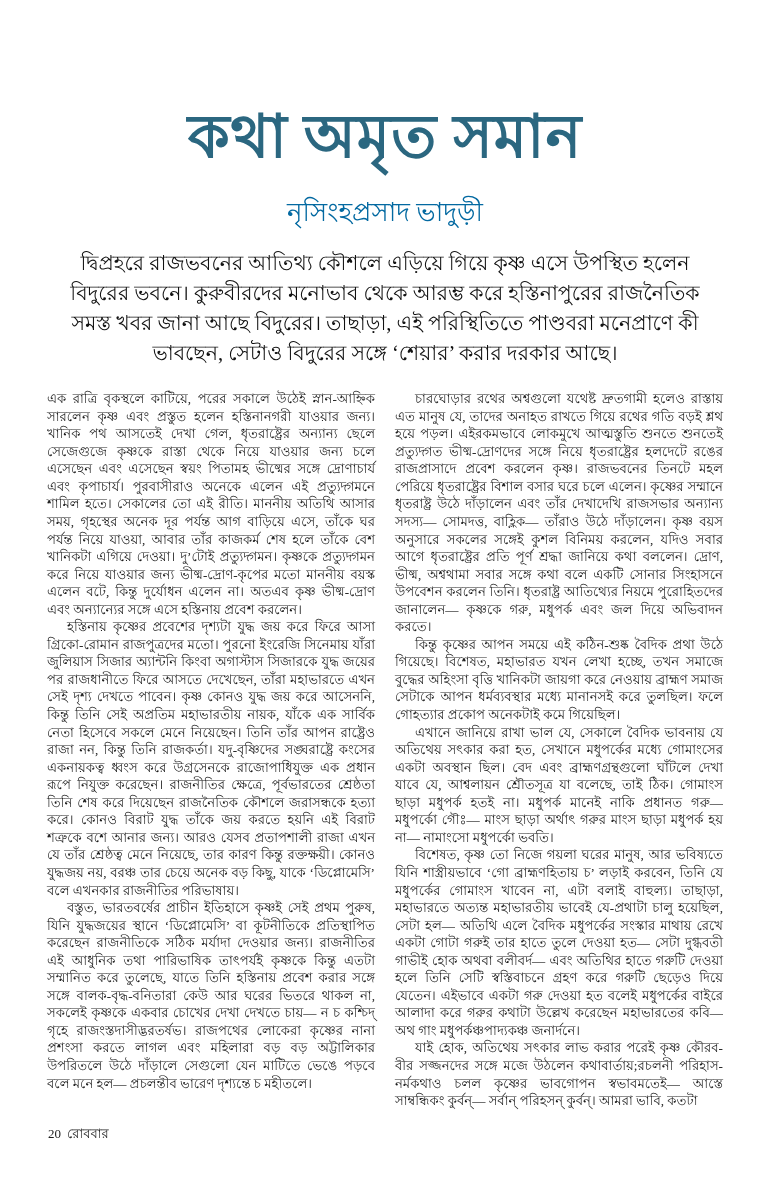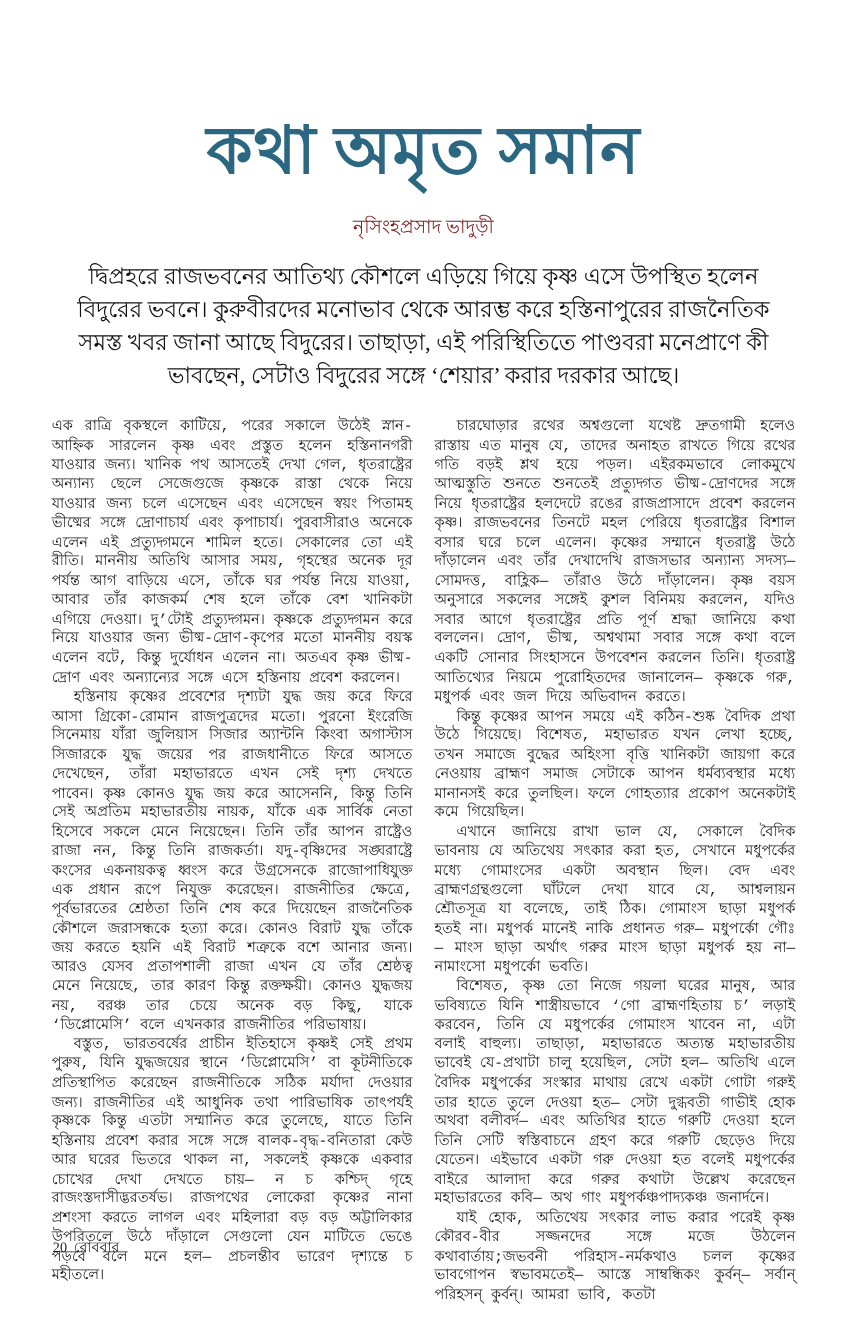--- a/index.html
+++ b/index.html
@@ -25,38 +25,37 @@
   .title {
     font-size: 60px;
     line-height: 1.25;
     font-weight: 600;
     color: #2b6780;
     margin: 0;
     letter-spacing: 1px;
   }
   .author {
     margin-top: 22px;
-    font-size: 17px;
+    font-size: 26px;
     line-height: 1.2;
-    color: #7f1d1d;
+    color: #0369a1;
   }
   .lead {
     width: 660px;
     margin: 20px auto 12px auto;
     font-size: 20.5px;
     line-height: 30px;
     text-align: center;
     color: #111111;
   }
   .columns {
     display: flex;
     gap: 20px;
     padding: 0 47px;
     margin-top: 22px;
-    font-family: Liberation Mono, monospace;
   }
   .col {
     flex: 1 1 0;
     font-size: 13.2px;
     line-height: 17.55px;
     text-align: justify;
     color: #1c1c1c;
   }
   .col p {
     margin: 0;
@@ -91,21 +90,21 @@
     <div class="col">
       <p>এক রাত্রি বৃকস্থলে কাটিয়ে, পরের সকালে উঠেই স্নান-আহ্নিক সারলেন কৃষ্ণ এবং প্রস্তুত হলেন হস্তিনানগরী যাওয়ার জন্য। খানিক পথ আসতেই দেখা গেল, ধৃতরাষ্ট্রের অন্যান্য ছেলে সেজেগুজে কৃষ্ণকে রাস্তা থেকে নিয়ে যাওয়ার জন্য চলে এসেছেন এবং এসেছেন স্বয়ং পিতামহ ভীষ্মের সঙ্গে দ্রোণাচার্য এবং কৃপাচার্য। পুরবাসীরাও অনেকে এলেন এই প্রত্যুদ্গমনে শামিল হতে। সেকালের তো এই রীতি। মাননীয় অতিথি আসার সময়, গৃহস্থের অনেক দূর পর্যন্ত আগ বাড়িয়ে এসে, তাঁকে ঘর পর্যন্ত নিয়ে যাওয়া, আবার তাঁর কাজকর্ম শেষ হলে তাঁকে বেশ খানিকটা এগিয়ে দেওয়া। দু’টোই প্রত্যুদ্গমন। কৃষ্ণকে প্রত্যুদ্গমন করে নিয়ে যাওয়ার জন্য ভীষ্ম-দ্রোণ-কৃপের মতো মাননীয় বয়স্ক এলেন বটে, কিন্তু দুর্যোধন এলেন না। অতএব কৃষ্ণ ভীষ্ম-দ্রোণ এবং অন্যান্যের সঙ্গে এসে হস্তিনায় প্রবেশ করলেন।</p>
       <p class="indent">হস্তিনায় কৃষ্ণের প্রবেশের দৃশ্যটা যুদ্ধ জয় করে ফিরে আসা গ্রিকো-রোমান রাজপুত্রদের মতো। পুরনো ইংরেজি সিনেমায় যাঁরা জুলিয়াস সিজার অ্যান্টনি কিংবা অগাস্টাস সিজারকে যুদ্ধ জয়ের পর রাজধানীতে ফিরে আসতে দেখেছেন, তাঁরা মহাভারতে এখন সেই দৃশ্য দেখতে পাবেন। কৃষ্ণ কোনও যুদ্ধ জয় করে আসেননি, কিন্তু তিনি সেই অপ্রতিম মহাভারতীয় নায়ক, যাঁকে এক সার্বিক নেতা হিসেবে সকলে মেনে নিয়েছেন। তিনি তাঁর আপন রাষ্ট্রেও রাজা নন, কিন্তু তিনি রাজকর্তা। যদু-বৃষ্ণিদের সঙ্ঘরাষ্ট্রে কংসের একনায়কত্ব ধ্বংস করে উগ্রসেনকে রাজোপাধিযুক্ত এক প্রধান রূপে নিযুক্ত করেছেন। রাজনীতির ক্ষেত্রে, পূর্বভারতের শ্রেষ্ঠতা তিনি শেষ করে দিয়েছেন রাজনৈতিক কৌশলে জরাসন্ধকে হত্যা করে। কোনও বিরাট যুদ্ধ তাঁকে জয় করতে হয়নি এই বিরাট শত্রুকে বশে আনার জন্য। আরও যেসব প্রতাপশালী রাজা এখন যে তাঁর শ্রেষ্ঠত্ব মেনে নিয়েছে, তার কারণ কিন্তু রক্তক্ষয়ী। কোনও যুদ্ধজয় নয়, বরঞ্চ তার চেয়ে অনেক বড় কিছু, যাকে ‘ডিপ্লোমেসি’ বলে এখনকার রাজনীতির পরিভাষায়।</p>
       <p class="indent">বস্তুত, ভারতবর্ষের প্রাচীন ইতিহাসে কৃষ্ণই সেই প্রথম পুরুষ, যিনি যুদ্ধজয়ের স্থানে ‘ডিপ্লোমেসি’ বা কূটনীতিকে প্রতিস্থাপিত করেছেন রাজনীতিকে সঠিক মর্যাদা দেওয়ার জন্য। রাজনীতির এই আধুনিক তথা পারিভাষিক তাৎপর্যই কৃষ্ণকে কিন্তু এতটা সম্মানিত করে তুলেছে, যাতে তিনি হস্তিনায় প্রবেশ করার সঙ্গে সঙ্গে বালক-বৃদ্ধ-বনিতারা কেউ আর ঘরের ভিতরে থাকল না, সকলেই কৃষ্ণকে একবার চোখের দেখা দেখতে চায়— ন চ কশ্চিদ্ গৃহে রাজংস্তদাসীদ্ভরতর্ষভ। রাজপথের লোকেরা কৃষ্ণের নানা প্রশংসা করতে লাগল এবং মহিলারা বড় বড় অট্টালিকার উপরিতলে উঠে দাঁড়ালে সেগুলো যেন মাটিতে ভেঙে পড়বে বলে মনে হল— প্রচলন্তীব ভারেণ দৃশ্যন্তে চ মহীতলে।</p>
     </div>
     <div class="col">
       <p class="indent">চারঘোড়ার রথের অশ্বগুলো যথেষ্ট দ্রুতগামী হলেও রাস্তায় এত মানুষ যে, তাদের অনাহত রাখতে গিয়ে রথের গতি বড়ই শ্লথ হয়ে পড়ল। এইরকমভাবে লোকমুখে আত্মস্তুতি শুনতে শুনতেই প্রত্যুদ্গত ভীষ্ম-দ্রোণদের সঙ্গে নিয়ে ধৃতরাষ্ট্রের হলদেটে রঙের রাজপ্রাসাদে প্রবেশ করলেন কৃষ্ণ। রাজভবনের তিনটে মহল পেরিয়ে ধৃতরাষ্ট্রের বিশাল বসার ঘরে চলে এলেন। কৃষ্ণের সম্মানে ধৃতরাষ্ট্র উঠে দাঁড়ালেন এবং তাঁর দেখাদেখি রাজসভার অন্যান্য সদস্য— সোমদত্ত, বাহ্লিক— তাঁরাও উঠে দাঁড়ালেন। কৃষ্ণ বয়স অনুসারে সকলের সঙ্গেই কুশল বিনিময় করলেন, যদিও সবার আগে ধৃতরাষ্ট্রের প্রতি পূর্ণ শ্রদ্ধা জানিয়ে কথা বললেন। দ্রোণ, ভীষ্ম, অশ্বথামা সবার সঙ্গে কথা বলে একটি সোনার সিংহাসনে উপবেশন করলেন তিনি। ধৃতরাষ্ট্র আতিথ্যের নিয়মে পুরোহিতদের জানালেন— কৃষ্ণকে গরু, মধুপর্ক এবং জল দিয়ে অভিবাদন করতে।</p>
       <p class="indent">কিন্তু কৃষ্ণের আপন সময়ে এই কঠিন-শুষ্ক বৈদিক প্রথা উঠে গিয়েছে। বিশেষত, মহাভারত যখন লেখা হচ্ছে, তখন সমাজে বুদ্ধের অহিংসা বৃত্তি খানিকটা জায়গা করে নেওয়ায় ব্রাহ্মণ সমাজ সেটাকে আপন ধর্মব্যবস্থার মধ্যে মানানসই করে তুলছিল। ফলে গোহত্যার প্রকোপ অনেকটাই কমে গিয়েছিল।</p>
       <p class="indent">এখানে জানিয়ে রাখা ভাল যে, সেকালে বৈদিক ভাবনায় যে অতিথেয় সৎকার করা হত, সেখানে মধুপর্কের মধ্যে গোমাংসের একটা অবস্থান ছিল। বেদ এবং ব্রাহ্মণগ্রন্থগুলো ঘাঁটলে দেখা যাবে যে, আশ্বলায়ন শ্রৌতসূত্র যা বলেছে, তাই ঠিক। গোমাংস ছাড়া মধুপর্ক হতই না। মধুপর্ক মানেই নাকি প্রধানত গরু— মধুপর্কো গৌঃ— মাংস ছাড়া অর্থাৎ গরুর মাংস ছাড়া মধুপর্ক হয় না— নামাংসো মধুপর্কো ভবতি।</p>
       <p class="indent">বিশেষত, কৃষ্ণ তো নিজে গয়লা ঘরের মানুষ, আর ভবিষ্যতে যিনি শাস্ত্রীয়ভাবে ‘গো ব্রাহ্মণহিতায় চ’ লড়াই করবেন, তিনি যে মধুপর্কের গোমাংস খাবেন না, এটা বলাই বাহুল্য। তাছাড়া, মহাভারতে অত্যন্ত মহাভারতীয় ভাবেই যে-প্রথাটা চালু হয়েছিল, সেটা হল— অতিথি এলে বৈদিক মধুপর্কের সংস্কার মাথায় রেখে একটা গোটা গরুই তার হাতে তুলে দেওয়া হত— সেটা দুগ্ধবতী গাভীই হোক অথবা বলীবর্দ— এবং অতিথির হাতে গরুটি দেওয়া হলে তিনি সেটি স্বস্তিবাচনে গ্রহণ করে গরুটি ছেড়েও দিয়ে যেতেন। এইভাবে একটা গরু দেওয়া হত বলেই মধুপর্কের বাইরে আলাদা করে গরুর কথাটা উল্লেখ করেছেন মহাভারতের কবি— অথ গাং মধুপর্কঞ্চপাদ্যকঞ্চ জনার্দনে।</p>
-      <p class="indent">যাই হোক, অতিথেয় সৎকার লাভ করার পরেই কৃষ্ণ কৌরব-বীর সজ্জনদের সঙ্গে মজে উঠলেন কথাবার্তায়;জভবনী পরিহাস-নর্মকথাও চলল কৃষ্ণের ভাবগোপন স্বভাবমতেই— আস্তে সাম্বন্ধিকং কুর্বন্— সর্বান্ পরিহসন্ কুর্বন্। আমরা ভাবি, কতটা</p>
+      <p class="indent">যাই হোক, অতিথেয় সৎকার লাভ করার পরেই কৃষ্ণ কৌরব-বীর সজ্জনদের সঙ্গে মজে উঠলেন কথাবার্তায়;রচলনী পরিহাস-নর্মকথাও চলল কৃষ্ণের ভাবগোপন স্বভাবমতেই— আস্তে সাম্বন্ধিকং কুর্বন্— সর্বান্ পরিহসন্ কুর্বন্। আমরা ভাবি, কতটা</p>
     </div>
   </div>
 
   <div class="footer">
     <span class="pageno">20</span><span>রোববার</span>
   </div>
 
 </div>
 
 </body></html>

